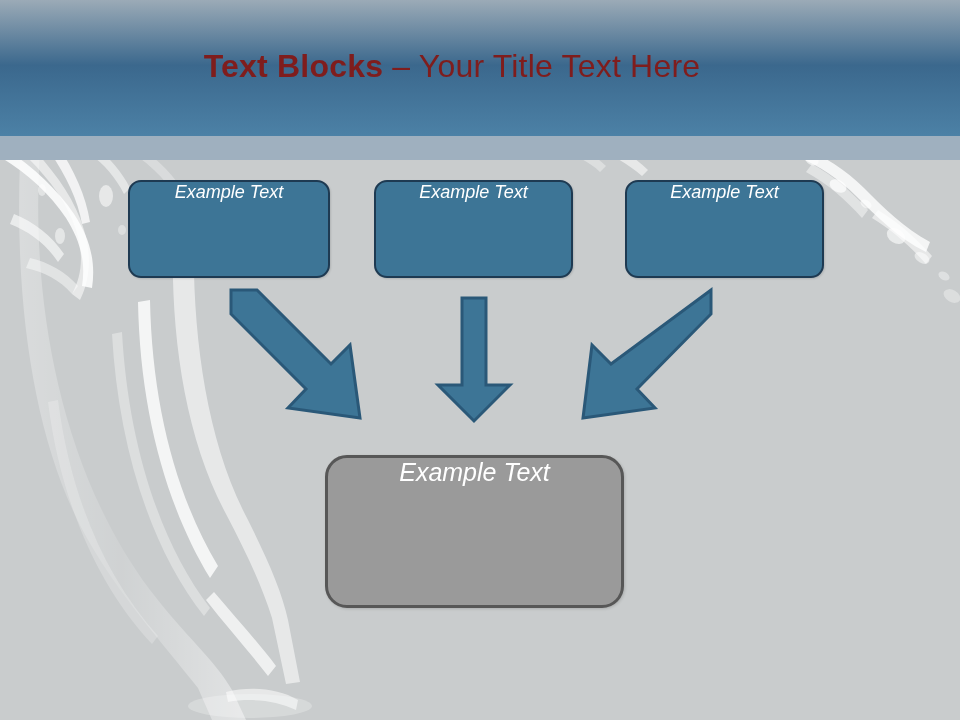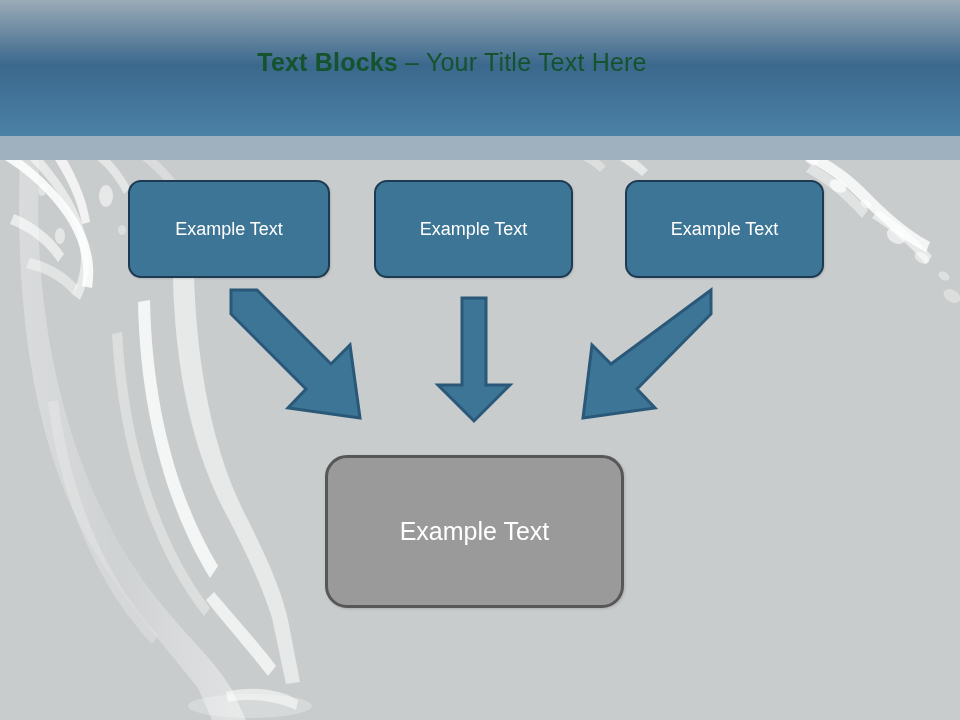--- a/index.html
+++ b/index.html
@@ -20,30 +20,30 @@
   }
   .header-band{
     background:linear-gradient(to bottom,#2d5372 0%,#37618650 0%,#3b688d 48%,#4c81a6 100%);
   }
   .header-sub{
     position:absolute;left:0;top:136px;width:960px;height:24px;
     background:#9fb0bf;
   }
   .title{
     position:absolute;left:0;top:48px;width:904px;
-    text-align:center;color:#14532d;font-size:25px;letter-spacing:.2px;
+    text-align:center;color:#7f1d1d;font-size:32px;letter-spacing:.2px;
     white-space:nowrap;
   }
   .title .bold{font-weight:bold;}
   .title .light{font-weight:normal;}
 
   
   .box{
-    position:absolute;display:flex;align-items:center;justify-content:center;
-    box-sizing:border-box;color:#ffffff;text-align:center;
+    position:absolute;display:flex;align-items:flex-start;justify-content:center;
+    box-sizing:border-box;color:#ffffff;text-align:center;font-style:italic;
   }
   .box-top{
     background:#3d7596;border:2.5px solid #1e3a52;border-radius:13px;
     font-size:18px;
     box-shadow:1px 1px 2px rgba(0,0,0,.12);
   }
   #box-1{left:128px;top:180px;width:202px;height:98px;}
   #box-2{left:374px;top:180px;width:199px;height:98px;}
   #box-3{left:625px;top:180px;width:199px;height:98px;}
   .box-bottom{

